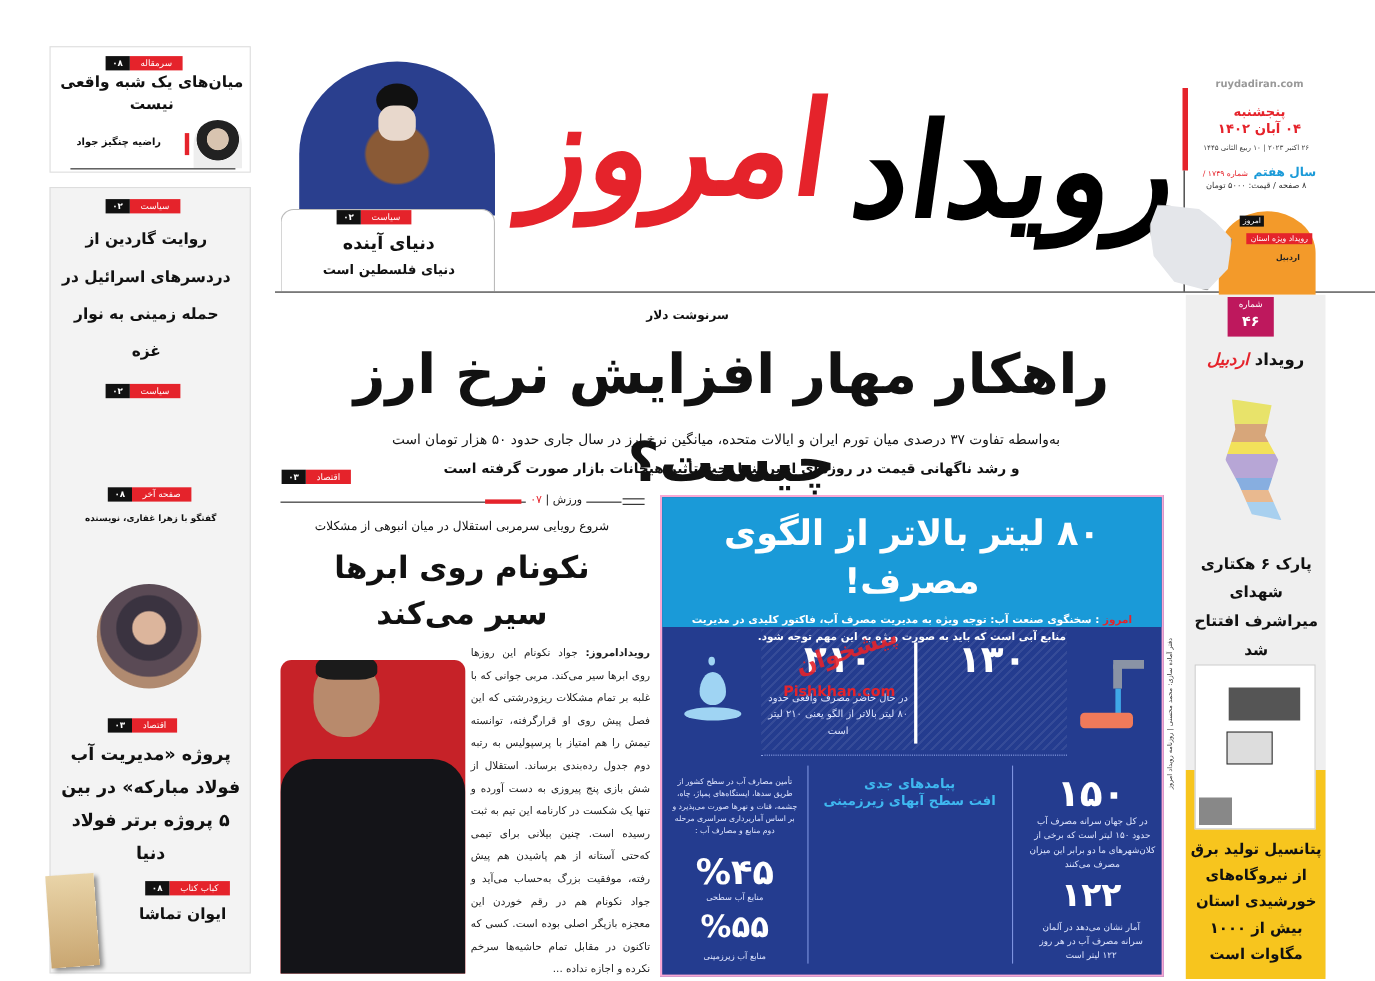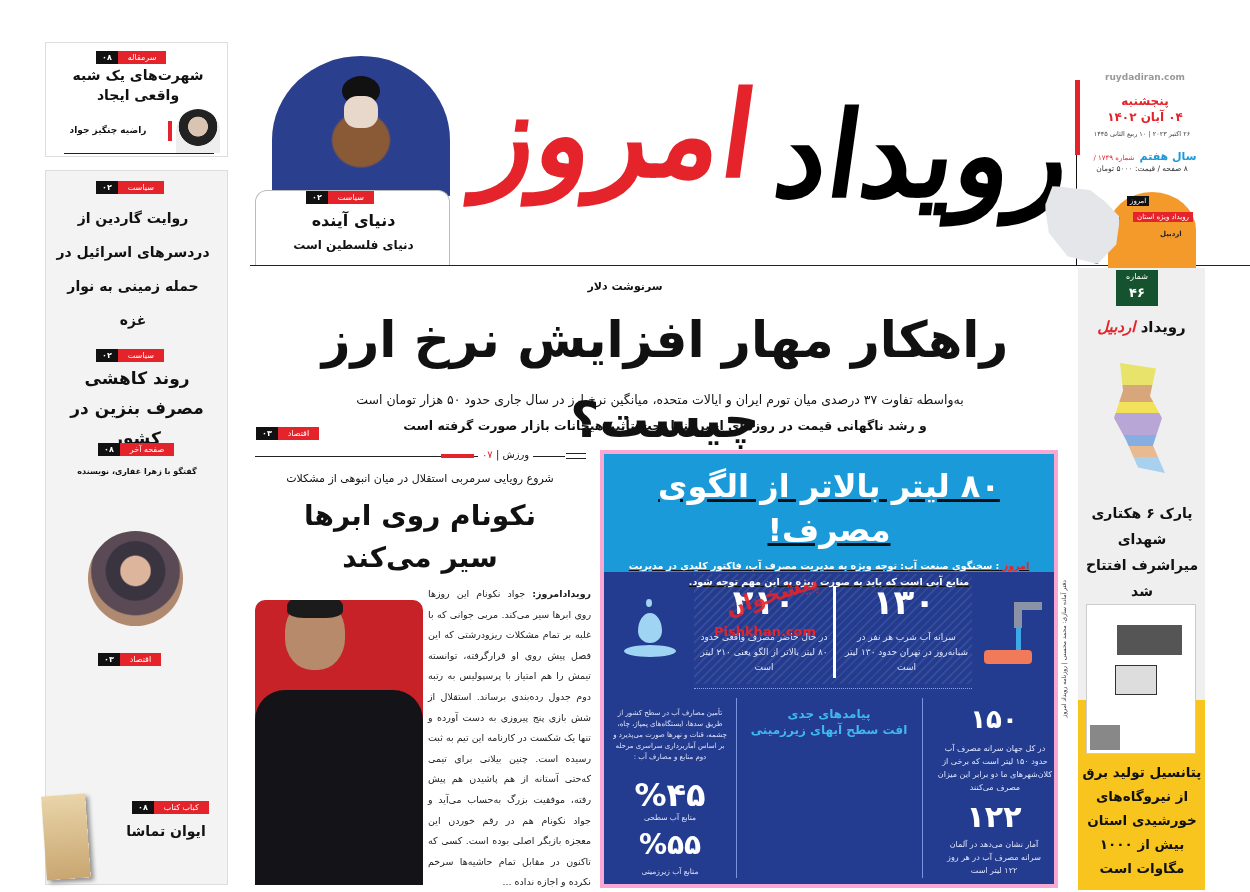--- a/index.html
+++ b/index.html
@@ -16,37 +16,37 @@
   #editorial { left: 45px; top: 42px; width: 183px; height: 115px; border: 1px solid #ddd; background: #fff; }
 
   
   #masthead-logo { left: 470px; top: 55px; width: 600px; height: 230px; }
   #masthead-rule { left: 250px; top: 265px; width: 1000px; height: 1px; background: #222; }
 
   
   #right-col { left: 1078px; top: 268px; width: 127px; height: 620px; background: #efefef; }
 
   
-  #water-box { left: 600px; top: 450px; width: 458px; height: 438px; background: #243c8f; border: 4px solid #f9a8d4; text-decoration: underline; }
+  #water-box { left: 600px; top: 450px; width: 458px; height: 438px; background: #243c8f; border: 2px solid #f9a8d4; }
   #water-top { background: #1a9ad8; height: 118px; padding: 10px 12px 0 12px; }
   .stripe { background-image: repeating-linear-gradient(135deg, rgba(255,255,255,0.08) 0 2px, transparent 2px 6px); }
   .big-num { font-weight: bold; color: #fff; font-size: 34px; text-align: center; }
   .small-w { color: #dfe6ff; font-size: 9px; text-align: center; line-height: 15px; }
 </style>
 </head>
 <body>
 
 <div id="editorial" class="abs">
   <div class="abs" style="left:50px;top:2px;">
     <span class="tag">
         <span class="sec">سرمقاله</span>
         <span class="pg">۰۸</span>
       </span>
   </div>
-  <div class="abs headline" style="left:8px;top:22px;width:168px;font-size:14px;line-height:20px;">شهرت‌های یک شبه واقعی ایجاد</div>
+  <div class="abs headline" style="left:8px;top:22px;width:168px;font-size:14px;line-height:20px;">میان‌های یک شبه واقعی نیست</div>
   <div class="abs" style="left:122px;top:78px;width:4px;height:20px;background:#e5232b;"></div>
   <div class="abs" style="left:6px;top:82px;width:112px;font-size:9px;font-weight:bold;text-align:center;">راضیه چنگیز جواد</div>
   <div class="abs" style="left:130px;top:66px;width:44px;height:44px;border-radius:50% 50% 0 0;background:radial-gradient(circle at 50% 40%, #d8c4b0 0 28%, #222 30% 55%, #eee 57%);"></div>
   <div class="abs" style="left:18px;top:110px;width:150px;height:1px;background:#222;"></div>
 </div>
 
 <div id="left-col" class="abs">
   <div class="abs" style="left:50px;top:4px;">
     <span class="tag">
         <span class="sec">سیاست</span>
@@ -54,37 +54,37 @@
       </span>
   </div>
   <div class="abs headline" style="left:6px;top:30px;width:162px;font-size:14px;line-height:34px;">روایت گاردین از دردسرهای اسرائیل در حمله زمینی به نوار غزه</div>
 
   <div class="abs" style="left:50px;top:172px;">
     <span class="tag">
         <span class="sec">سیاست</span>
         <span class="pg">۰۲</span>
       </span>
   </div>
-  <div class="abs headline" style="left:10px;top:192px;width:162px;font-size:17px;line-height:30px;">روند کاهشی مصرف بنزین در کشور</div>
 
   <div class="abs" style="left:52px;top:266px;">
     <span class="tag">
         <span class="sec">صفحه آخر</span>
         <span class="pg">۰۸</span>
       </span>
   </div>
   <div class="abs" style="left:10px;top:296px;width:162px;font-size:8px;text-align:center;font-weight:bold;">گفتگو با زهرا غفاری، نویسنده</div>
   <div class="abs" style="left:42px;top:360px;width:95px;height:95px;border-radius:50%;background:radial-gradient(circle at 50% 42%, #dcb59c 0 20%, #3a3340 22% 40%, #5a4a55 42% 60%, #b08a70 62%);"></div>
 
   <div class="abs" style="left:52px;top:476px;">
     <span class="tag">
         <span class="sec">اقتصاد</span>
         <span class="pg">۰۳</span>
       </span>
   </div>
+  <div class="abs headline" style="left:6px;top:500px;width:170px;font-size:16px;line-height:30px;">پروژه «مدیریت آب فولاد مبارکه» در بین ۵ پروژه برتر فولاد دنیا</div>
 
   <div class="abs" style="left:-2px;top:624px;width:44px;height:84px;background:linear-gradient(#e9d4a8,#c9a671);transform:rotate(-4deg);box-shadow:3px 3px 4px rgba(0,0,0,0.4);"></div>
   <div class="abs" style="left:86px;top:624px;">
     <span class="tag">
         <span class="sec">کباب کتاب</span>
         <span class="pg">۰۸</span>
       </span>
   </div>
   <div class="abs headline" style="left:60px;top:652px;width:120px;font-size:14px;">ایوان تماشا</div>
 </div>
@@ -163,21 +163,20 @@
     <div class="headline" style="color:#fff;font-size:32px;line-height:44px;">۸۰ لیتر بالاتر از الگوی مصرف!</div>
     <div style="font-size:9.5px;color:#fff;font-weight:bold;text-align:center;line-height:16px;margin-top:6px;padding:0 4px;">
       <span style="color:#e5232b;">امروز</span>
       <span>: سخنگوی صنعت آب: توجه ویژه به مدیریت مصرف آب، فاکتور کلیدی در مدیریت منابع آبی است که باید به صورت ویژه به این مهم توجه شود.</span>
     </div>
   </div>
 
   <div class="abs stripe" style="left:90px;top:120px;width:278px;height:110px;"></div>
   <div class="abs" style="left:229px;top:132px;width:3px;height:92px;background:#fff;"></div>
   <div class="abs big-num" style="left:235px;top:128px;width:130px;">۱۳۰</div>
-  <div class="abs small-w" style="left:240px;top:176px;width:125px;">سرانه آب شرب هر نفر در شبانه‌روز در تهران حدود ۱۳۰ لیتر است</div>
   <div class="abs big-num" style="left:95px;top:128px;width:130px;">۲۱۰</div>
   <div class="abs small-w" style="left:95px;top:176px;width:130px;">در حال حاضر مصرف واقعی حدود ۸۰ لیتر بالاتر از الگو یعنی ۲۱۰ لیتر است</div>
 
   <div class="abs" style="left:20px;top:145px;width:50px;height:70px;">
     <div style="position:absolute;left:14px;top:14px;width:24px;height:30px;background:#9fd4f3;border-radius:50% 50% 50% 50% / 60% 60% 40% 40%;"></div>
     <div style="position:absolute;left:0;top:46px;width:52px;height:12px;background:#9fd4f3;border-radius:50%;"></div>
     <div style="position:absolute;left:22px;top:0;width:6px;height:8px;background:#9fd4f3;border-radius:50%;"></div>
   </div>
   <div class="abs" style="left:380px;top:148px;width:60px;height:70px;">
     <div style="position:absolute;left:30px;top:0;width:28px;height:8px;background:#8a93a5;"></div>
@@ -187,41 +186,41 @@
   </div>
 
   <div class="abs" style="left:120px;top:128px;font-size:22px;font-weight:bold;color:#e5232b;transform:rotate(-18deg);opacity:0.9;">پیشخوان</div>
   <div class="abs" style="left:110px;top:170px;font-size:13px;color:#e5232b;direction:ltr;font-weight:bold;">Pishkhan.com</div>
 
   <div class="abs" style="left:90px;top:234px;width:278px;border-top:1px dotted #8fa4e8;"></div>
 
   <div class="abs" style="left:132px;top:244px;width:1px;height:180px;background:#7d93e0;"></div>
   <div class="abs" style="left:318px;top:244px;width:1px;height:180px;background:#7d93e0;"></div>
 
-  <div class="abs big-num" style="left:330px;top:250px;width:120px;font-size:26px;">۱۵۰</div>
+  <div class="abs big-num" style="left:330px;top:250px;width:120px;font-size:34px;">۱۵۰</div>
   <div class="abs small-w" style="left:332px;top:288px;width:118px;font-size:8px;line-height:13px;">در کل جهان سرانه مصرف آب حدود ۱۵۰ لیتر است که برخی از کلان‌شهرهای ما دو برابر این میزان مصرف می‌کنند</div>
   <div class="abs big-num" style="left:330px;top:345px;width:120px;font-size:30px;">۱۲۲</div>
   <div class="abs small-w" style="left:340px;top:384px;width:100px;font-size:8px;line-height:13px;">آمار نشان می‌دهد در آلمان سرانه مصرف آب در هر روز ۱۲۲ لیتر است</div>
 
   <div class="abs" style="left:140px;top:252px;width:170px;text-align:center;font-weight:bold;color:#3fb8f0;font-size:12px;line-height:16px;">
     <div>پیامدهای جدی</div>
     <div>افت سطح آبهای زیرزمینی</div>
   </div>
 
   <div class="abs small-w" style="left:6px;top:254px;width:120px;font-size:7px;line-height:11px;">تأمین مصارف آب در سطح کشور از طریق سدها، ایستگاه‌های پمپاژ، چاه، چشمه، قنات و نهرها صورت می‌پذیرد و بر اساس آماربرداری سراسری مرحله دوم منابع و مصارف آب :</div>
   <div class="abs big-num" style="left:6px;top:322px;width:120px;font-size:32px;">%۴۵</div>
   <div class="abs small-w" style="left:6px;top:356px;width:120px;font-size:7.5px;">منابع آب سطحی</div>
   <div class="abs big-num" style="left:6px;top:374px;width:120px;font-size:28px;">%۵۵</div>
   <div class="abs small-w" style="left:6px;top:410px;width:120px;font-size:7.5px;">منابع آب زیرزمینی</div>
 </div>
 
 <div class="abs" style="left:1060px;top:780px;width:200px;font-size:6px;color:#333;transform:rotate(-90deg);transform-origin:left top;white-space:nowrap;">دفتر آماده سازی: محمد محسنی | روزنامه رویداد امروز</div>
 
 <div id="right-col" class="abs">
-  <div class="abs" style="left:38px;top:2px;width:42px;height:36px;background:#14532d;color:#fff;text-align:center;">
+  <div class="abs" style="left:38px;top:2px;width:42px;height:36px;background:#be185d;color:#fff;text-align:center;">
     <div style="font-size:8px;line-height:14px;">شماره</div>
     <div style="font-size:13px;font-weight:bold;line-height:18px;">۴۶</div>
   </div>
   <div class="abs" style="left:0;top:50px;width:127px;text-align:center;font-size:15px;font-weight:bold;">
     <span>رویداد</span>
     <span style="color:#e5232b;font-style:italic;">اردبیل</span>
   </div>
   <div class="abs" style="left:30px;top:95px;width:60px;height:110px;background:linear-gradient(#e8e36a 0 20%, #d7a67a 20% 35%, #f2e15a 35% 45%, #b7a6d6 45% 65%, #87aee0 65% 75%, #e9b98f 75% 85%, #a8d0ef 85%);clip-path:polygon(20% 0,80% 5%,70% 30%,90% 50%,75% 75%,95% 100%,50% 95%,30% 70%,10% 50%,25% 25%);"></div>
   <div class="abs headline" style="left:4px;top:232px;width:120px;font-size:14px;line-height:26px;">پارک ۶ هکتاری شهدای میراشرف افتتاح شد</div>
 

